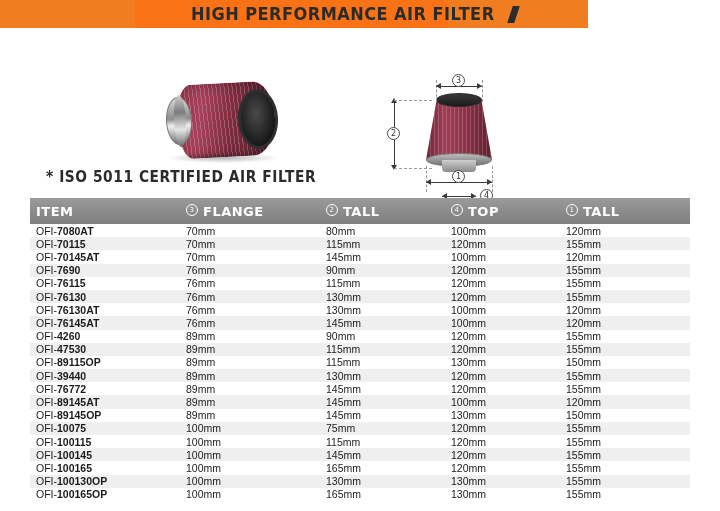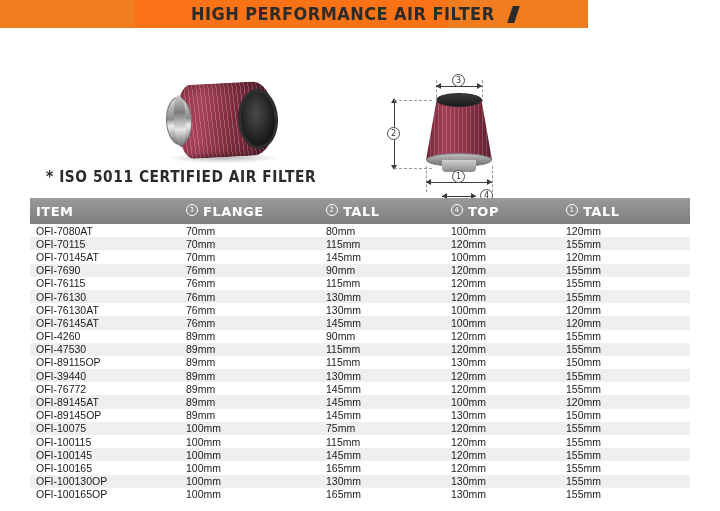--- a/index.html
+++ b/index.html
@@ -274,21 +274,21 @@
     font-size: 10.5px;
     color: #1b1b1b;
     height: 13.2px;
     padding: 0 0 0 6px;
     white-space: nowrap;
     font-family: "Liberation Sans", sans-serif;
   }
   table.spec tbody tr:nth-child(odd) { background: #ffffff; }
   table.spec tbody tr:nth-child(even) { background: #efefef; }
   td.item { padding-left: 14px; }
-  td.item b { font-weight: normal; }
+  td.item b { font-weight: bold; }
   .col-item { width: 150px; }
   .col-flange { width: 140px; }
   .col-tall { width: 125px; }
   .col-top { width: 115px; }
   .col-base { width: 130px; }
 </style>
 </head>
 <body>
 
 <div class="page">

